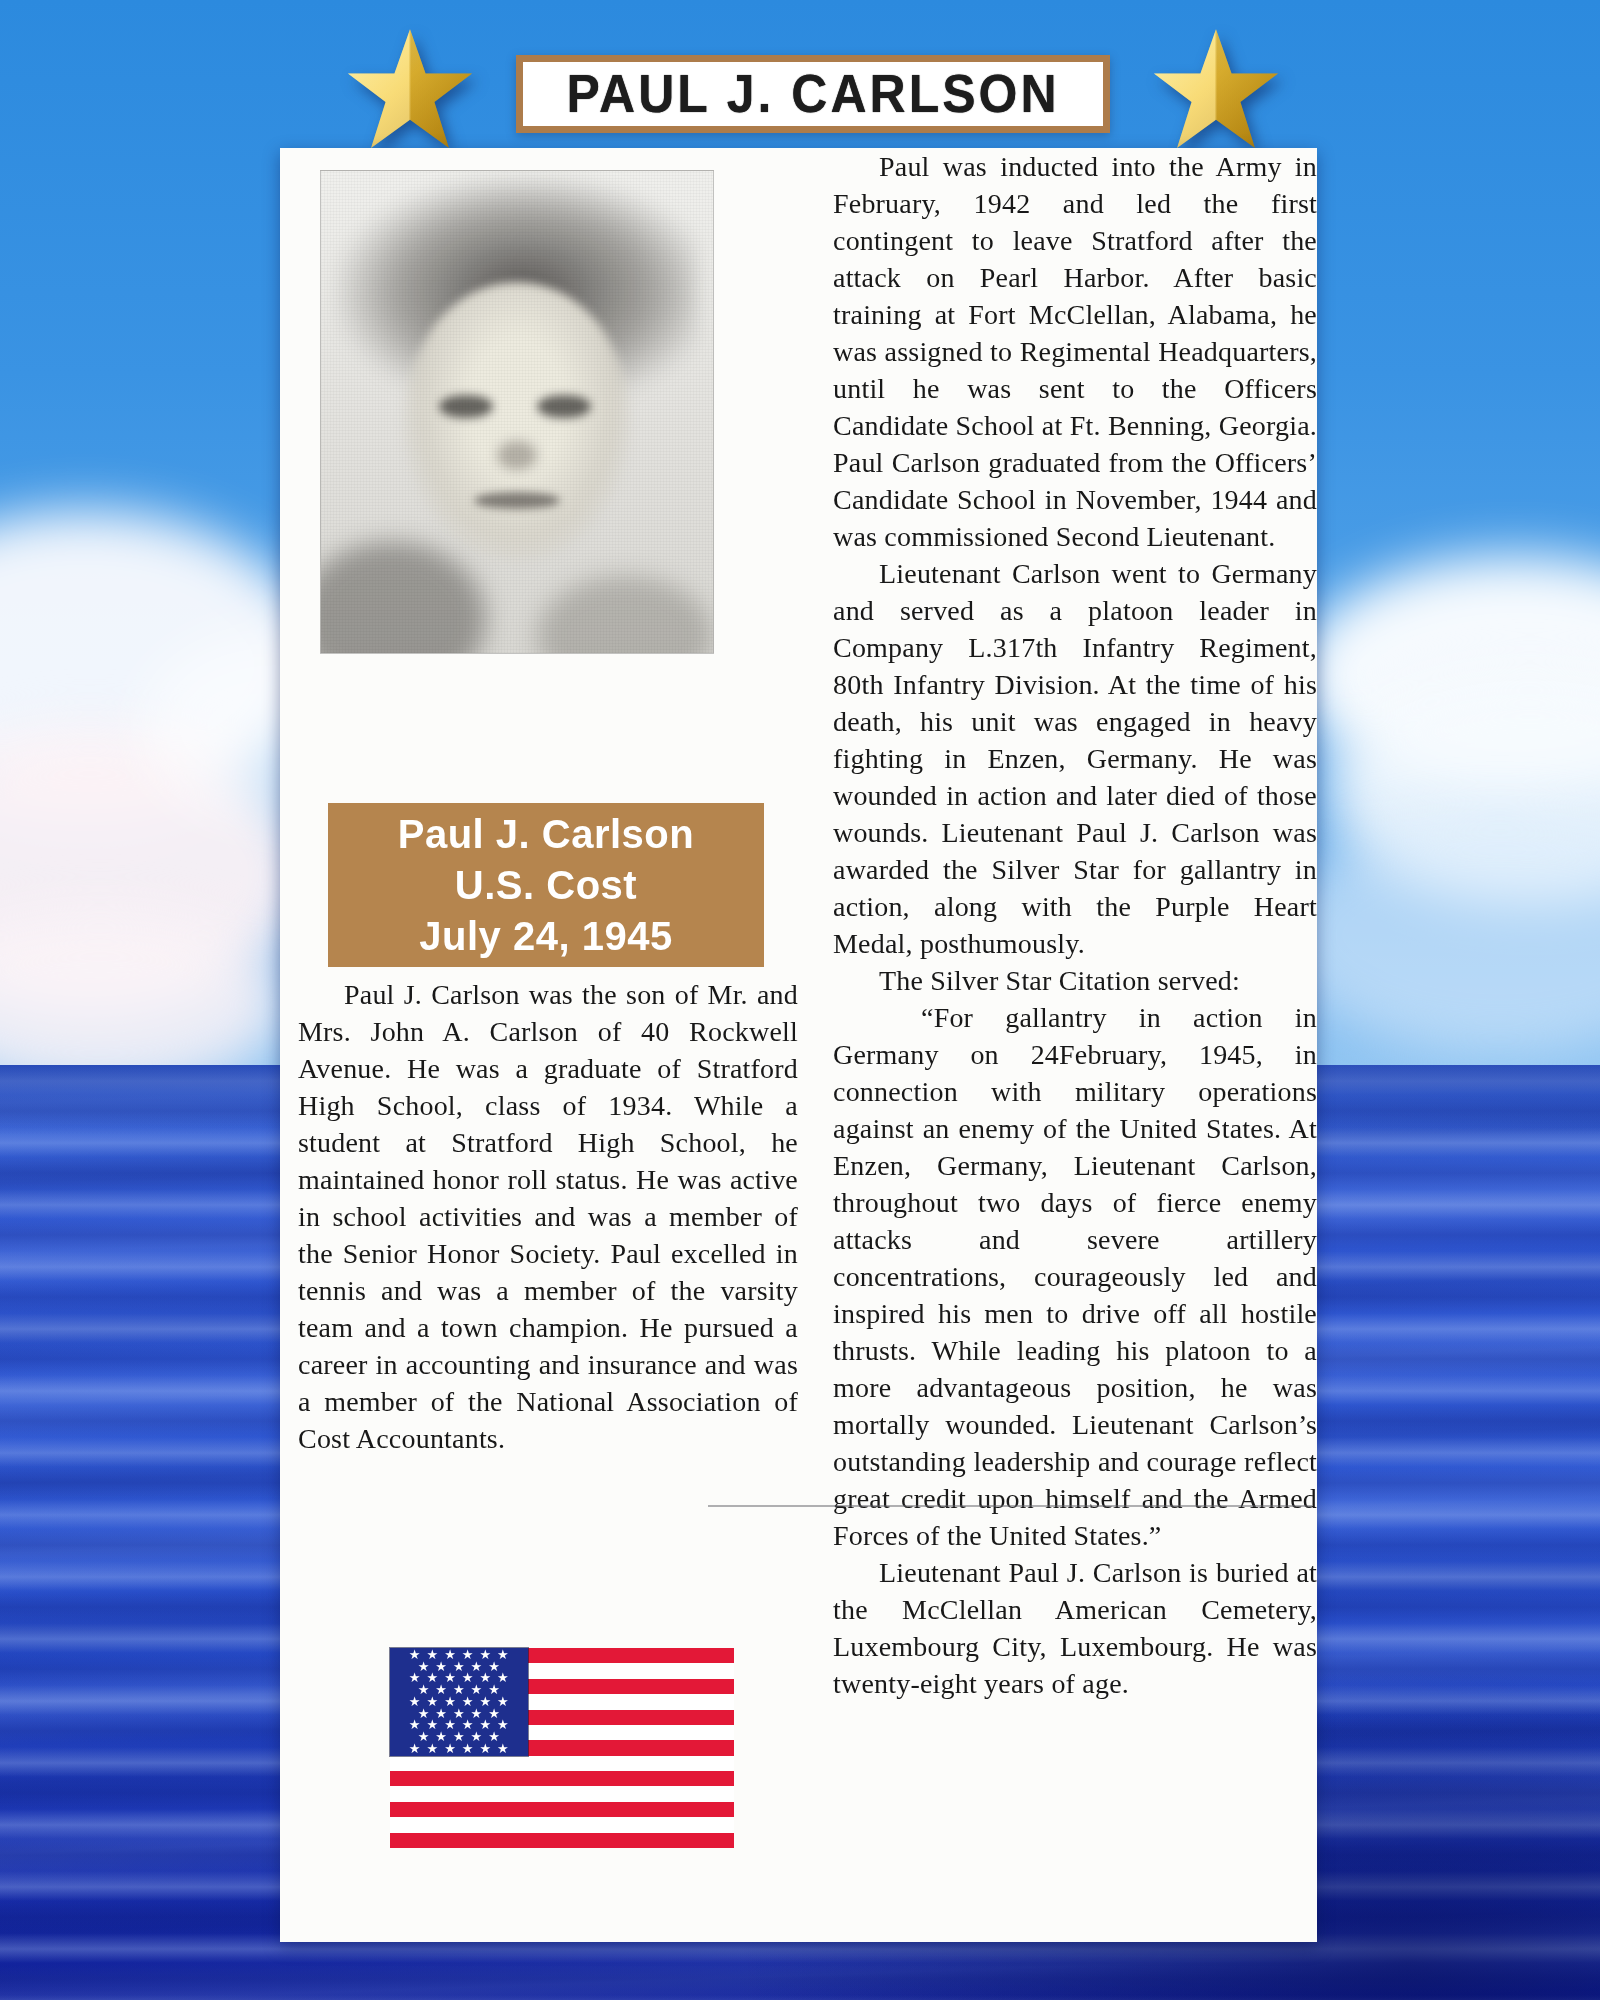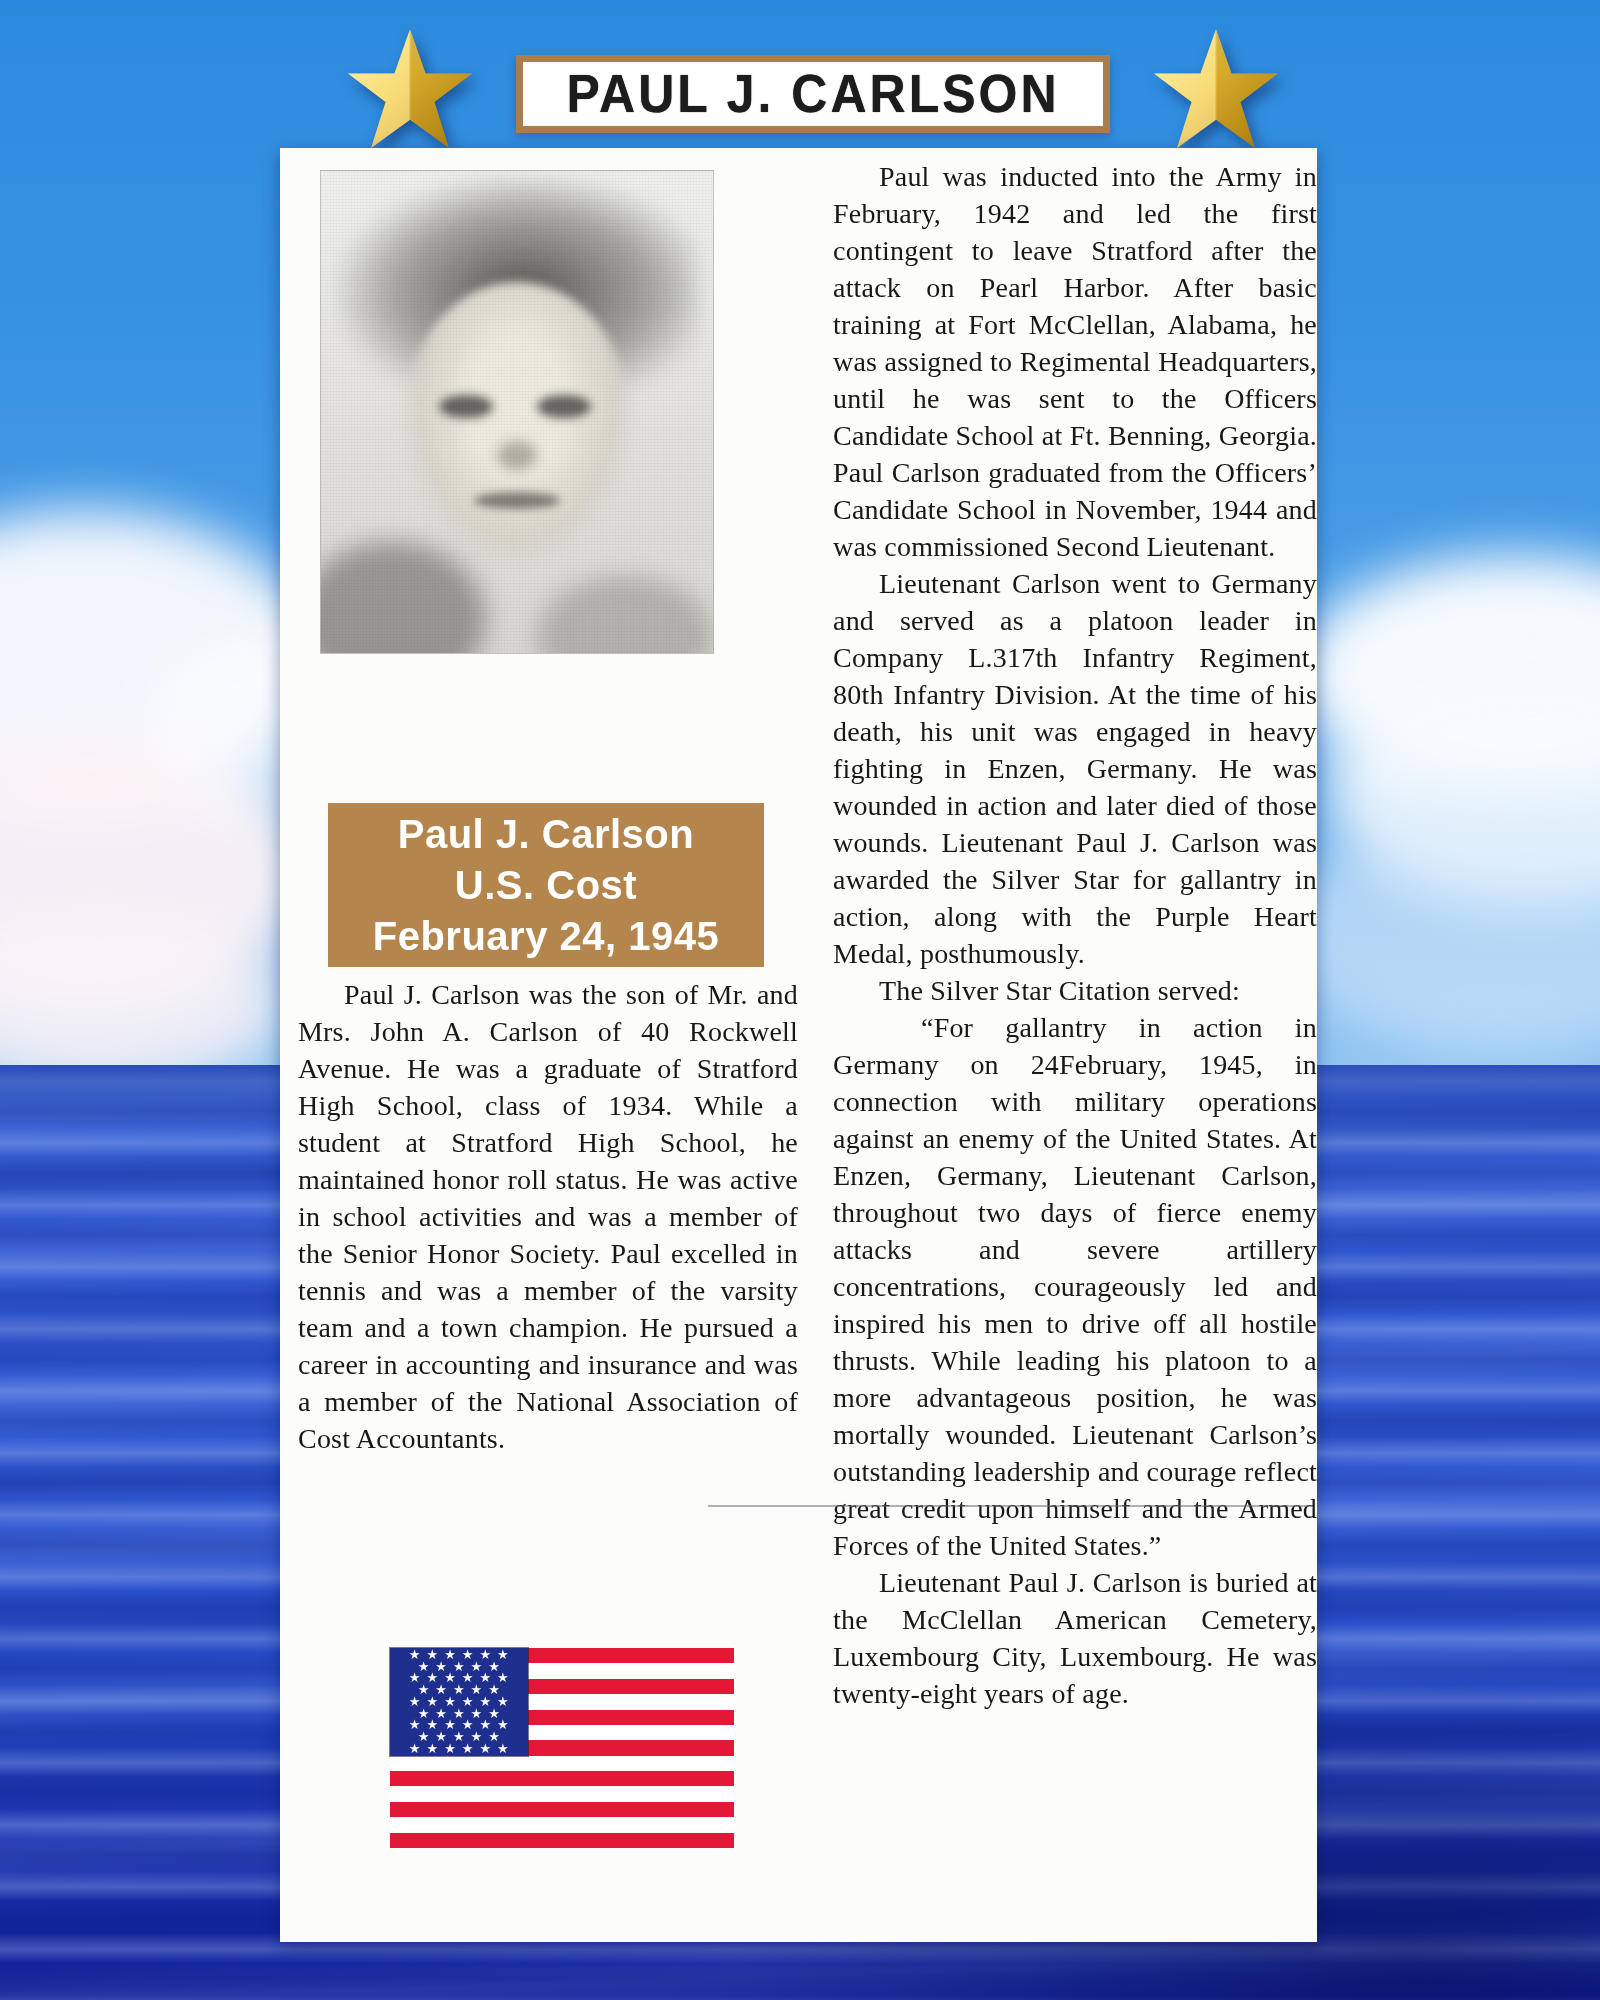--- a/index.html
+++ b/index.html
@@ -73,21 +73,21 @@
   .info-box { position:absolute; left:48px; top:655px; width:436px; height:164px; background:#b5854e;
               display:flex; flex-direction:column; justify-content:center; text-align:center;
               font-family:"Liberation Sans", sans-serif; font-weight:bold; color:#ffffff; }
   .info-line { font-size:40px; line-height:51px; letter-spacing:0.5px; }
 
   
   .article p { margin:0; text-indent:46px; text-align:justify;
                font-size:28px; line-height:37px; color:#181818; letter-spacing:0.2px; }
   .article p.quote { text-indent:88px; }
   .left-col  { position:absolute; left:18px;  top:828px; width:500px; }
-  .right-col { position:absolute; left:553px; top:10px;  width:484px; height:1780px; overflow:hidden; }
+  .right-col { position:absolute; left:553px; top:0;  width:484px; height:1780px; overflow:hidden; }
 
   
   .scan-line { position:absolute; left:428px; top:1357px; width:604px; height:2px;
                background:rgba(98,98,104,0.5); }
 
   
   .flag { position:absolute; left:110px; top:1500px; width:344px; height:200px;
           background:repeating-linear-gradient(180deg,#e31837 0%,#e31837 7.692%,#ffffff 7.692%,#ffffff 15.385%); }
   .canton { position:absolute; left:0; top:0; width:40%; height:53.85%; background:#1e2f8e;
             box-shadow:0 0 0 1px rgba(15,20,60,0.55);
@@ -145,21 +145,21 @@
       <div class="ph-nose"></div>
       <div class="ph-mouth"></div>
       <div class="ph-shoulder"></div>
       <div class="ph-collar"></div>
       <div class="ph-grain"></div>
     </div>
 
     <div class="info-box">
       <div class="info-line">Paul J. Carlson</div>
       <div class="info-line">U.S. Cost</div>
-      <div class="info-line">February 24, 1945</div>
+      <div class="info-line">July 24, 1945</div>
     </div>
 
     <div class="left-col article">
       <p>Paul J. Carlson was the son of Mr. and Mrs. John A. Carlson of 40 Rockwell Avenue.  He was a graduate of Stratford High School, class of 1934.  While a student at Stratford High School, he maintained honor roll status.  He was active in school activities and was a member of the Senior Honor Society.  Paul excelled in tennis and was a member of the varsity team and a town champion.  He pursued a career in accounting and insurance and was a member of the National Association of Cost Accountants.</p>
     </div>
 
     <div class="right-col article">
       <p>Paul was inducted into the Army in February, 1942 and led the first contingent to leave Stratford after the attack on Pearl Harbor.  After basic training at Fort McClellan, Alabama, he was assigned to Regimental Headquarters, until he was sent to the Officers Candidate School at Ft. Benning, Georgia.  Paul Carlson graduated from the Officers’ Candidate School in November, 1944 and was commissioned Second Lieutenant.</p>
       <p>Lieutenant Carlson went to Germany and served as a platoon leader in Company L.317th Infantry Regiment, 80th Infantry Division.  At the time of his death, his unit was engaged in heavy fighting in Enzen, Germany.  He was wounded in action and later died of those wounds.  Lieutenant Paul J. Carlson was awarded the Silver Star for gallantry in action, along with the Purple Heart Medal, posthumously.</p>
       <p>The Silver Star Citation served:</p>

